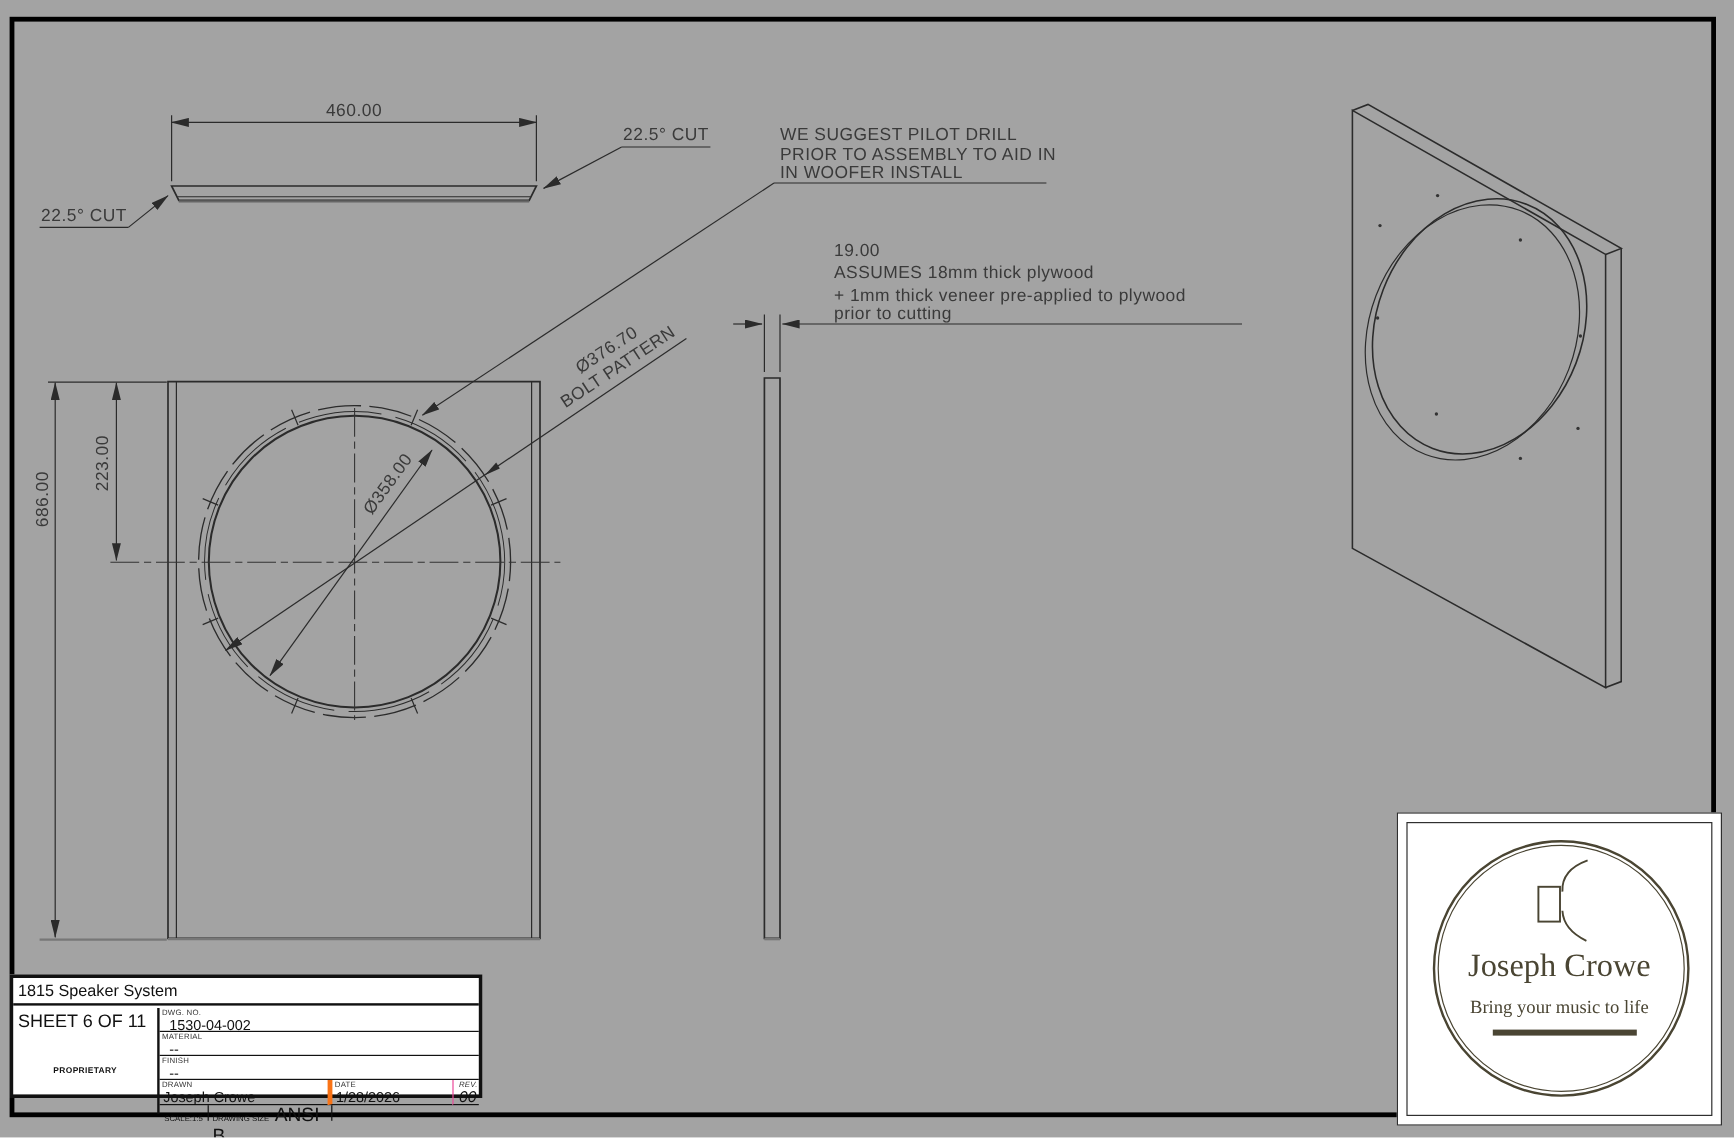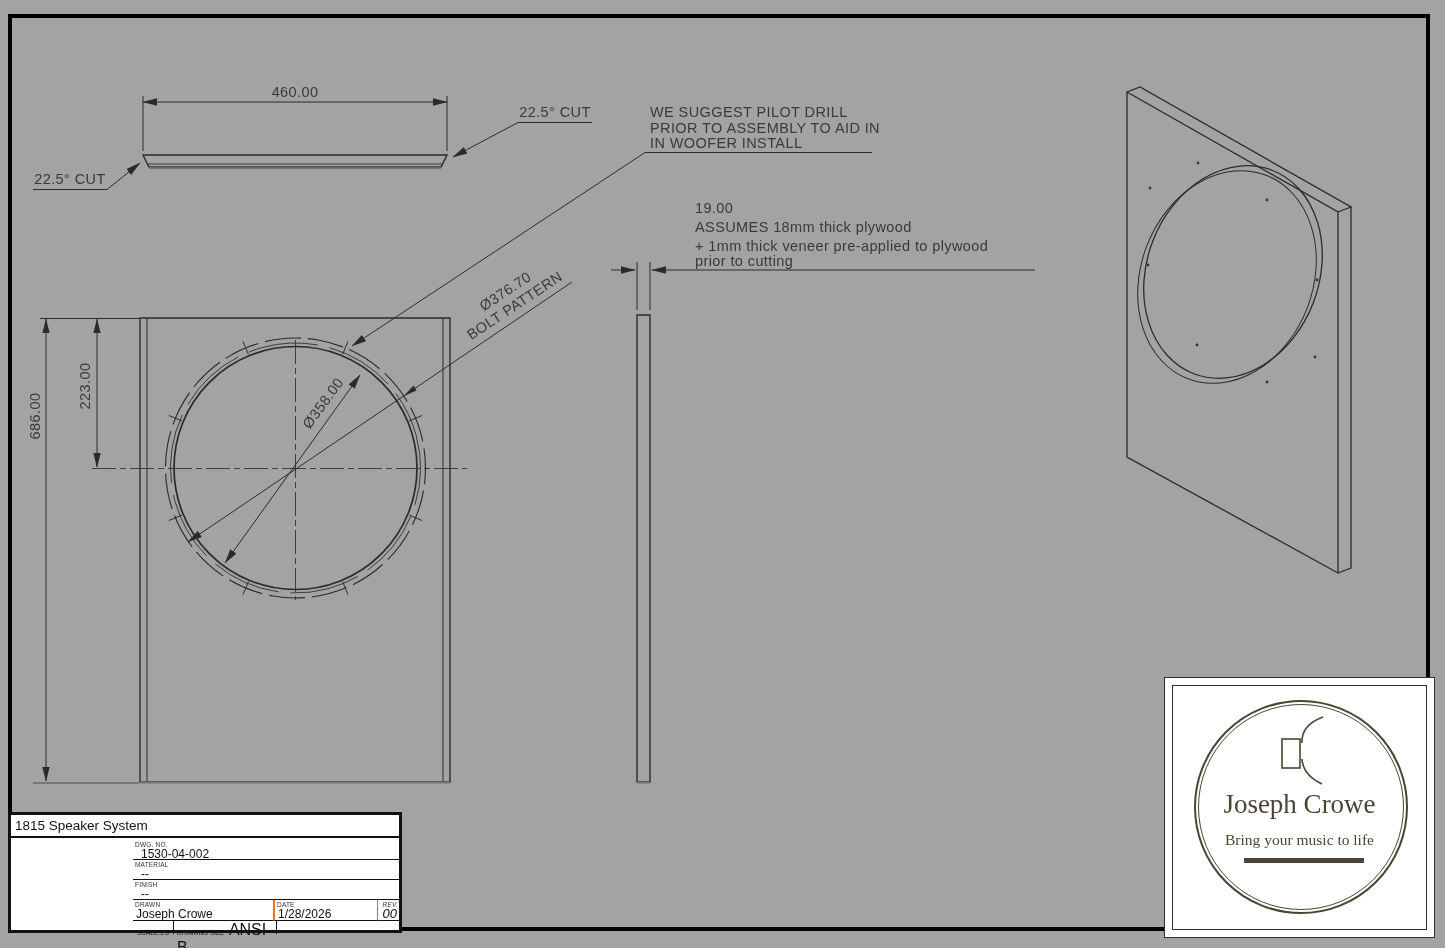--- a/index.html
+++ b/index.html
@@ -3,21 +3,21 @@
 <meta charset="utf-8">
 <style>
   html,body{margin:0;padding:0;background:#fff;}
   #sheet{position:relative;width:1445px;height:948px;background:#a3a3a3;overflow:hidden;
          font-family:"Liberation Sans",sans-serif;}
   svg text{font-family:"Liberation Sans",sans-serif;fill:#3a3a3a;letter-spacing:.4px;}
   .dimtxt{font-size:14.5px;}
   .notetxt{font-size:14.5px;}
 
   
-  .tblock{position:absolute;left:8px;top:812px;width:394px;height:121px;
+  .tblock{position:absolute;left:8px;top:812px;width:394px;height:103px;
           border:3px solid #111;background:#fff;box-sizing:border-box;color:#111;}
   .tb-abs{position:absolute;box-sizing:border-box;}
   .tb-row1{left:0;top:0;width:388px;height:23px;border-bottom:2px solid #111;
            font-size:13.5px;padding:3px 0 0 4px;}
   .tb-left{left:0;top:25px;width:122px;height:88px;border-right:2px solid #111;}
   .tb-sheet{font-size:15px;margin:3px 0 0 4px;}
   .tb-prop{position:absolute;left:0;top:49px;width:100%;text-align:center;
            font-size:7px;font-weight:bold;letter-spacing:.3px;}
   .cell{border-bottom:1px solid #111;}
   .lbl{font-size:6.5px;color:#333;display:block;line-height:7px;padding:1px 0 0 2px;
@@ -162,39 +162,43 @@
       <circle cx="1315" cy="357" r="1.4"></circle>
       <circle cx="1267" cy="382" r="1.4"></circle>
     </g>
   </g>
 </svg>
 
 
 <div class="tblock">
   <div class="tb-abs tb-row1">1815 Speaker System</div>
 
+  <div class="tb-abs tb-left">
+    <div class="tb-sheet">SHEET 6 OF 11</div>
+    <div class="tb-prop">PROPRIETARY</div>
+  </div>
 
   <div class="tb-abs cell" style="left:122px;top:25px;width:266px;height:20px;">
     <span class="lbl">DWG. NO.</span>
     <span class="val">1530-04-002</span>
   </div>
   <div class="tb-abs cell" style="left:122px;top:45px;width:266px;height:20px;">
     <span class="lbl">MATERIAL</span>
     <span class="val">--</span>
   </div>
   <div class="tb-abs cell" style="left:122px;top:65px;width:266px;height:20px;">
     <span class="lbl">FINISH</span>
     <span class="val">--</span>
   </div>
 
   <div class="tb-abs cell" style="left:122px;top:85px;width:140px;height:21px;">
     <span class="lbl">DRAWN</span>
     <span class="val" style="padding-left:3px;">Joseph Crowe</span>
   </div>
-  <div class="tb-abs cell" style="left:262px;top:85px;width:104px;height:21px;border-left:2px solid #f97316;">
+  <div class="tb-abs cell" style="left:262px;top:85px;width:104px;height:21px;border-left:4px solid #f97316;">
     <span class="lbl">DATE</span>
     <span class="val" style="padding-left:3px;">1/28/2026</span>
   </div>
   <div class="tb-abs cell" style="left:366px;top:85px;width:22px;height:21px;border-left:1px solid #ec4899;text-align:right;font-style:italic;">
     <span class="lbl" style="padding-right:1px;">REV.</span>
     <span class="val" style="font-size:13px;padding:0 2px 0 0;">00</span>
   </div>
 
   <div class="tb-abs" style="left:122px;top:106px;width:40px;height:13px;text-align:center;">
     <span class="scale-lbl">SCALE:1:5</span>

